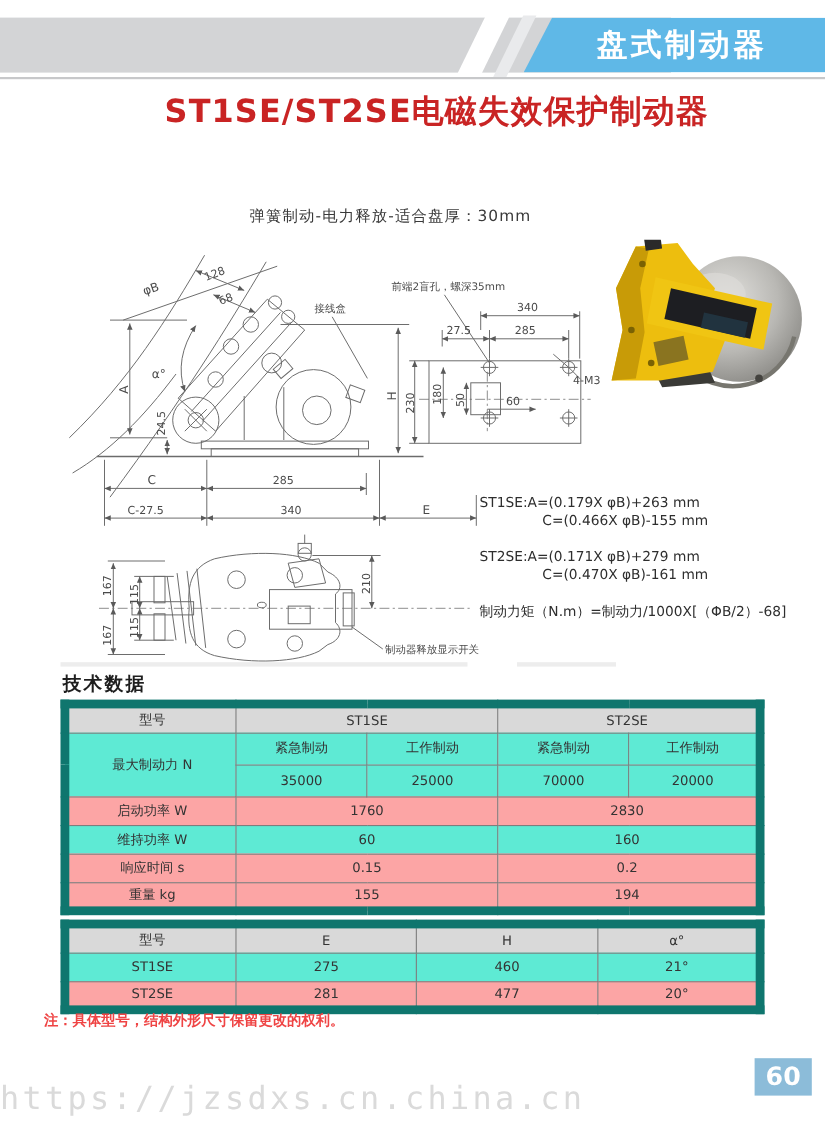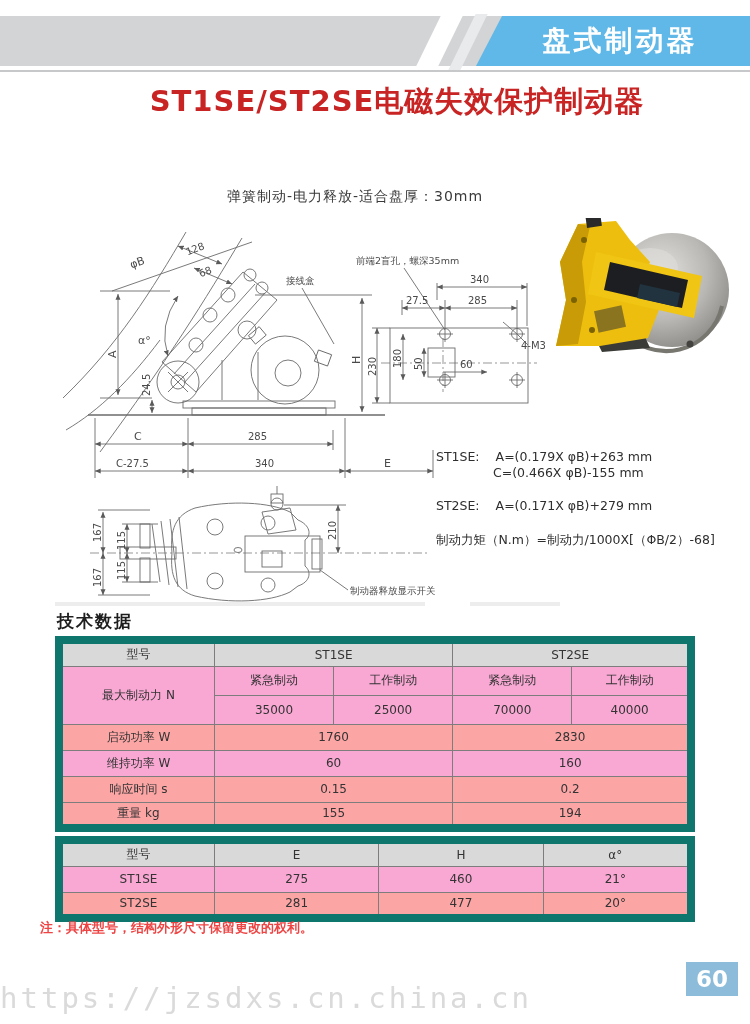--- a/index.html
+++ b/index.html
@@ -33,34 +33,34 @@
   svg.draw { position:absolute; top:218px; left:0; }
   svg.draw line, svg.draw path.ln, svg.draw rect.ln, svg.draw circle.ln, svg.draw ellipse.ln, svg.draw polygon.ln
     { stroke:#6b6b6b; stroke-width:0.9; fill:none; }
   svg.draw text { fill:#4a4a4a; font-size:10px; font-family:"DejaVu Sans", sans-serif; }
   svg.draw text.big { font-size:11px; }
   svg.draw text.cn { font-size:9.5px; }
   svg.draw .thick { stroke-width:1.3; }
   svg.draw .dash { stroke-dasharray:9 3 2 3; stroke-width:0.7; }
   
   .formulas { position:absolute; left:436px; top:449px; width:305px; font-size:12.5px; color:#2e2e2e; }
-  .f-line { display:flex; gap:16px; line-height:16px; }
+  .f-line { display:flex; gap:0; line-height:16px; }
   .f-ind { padding-left:57px; line-height:16px; }
   .f-gap { height:17px; }
   .f-torque { margin-top:18px; line-height:16px; }
   
   .scanmark { position:absolute; height:4px; background:#ededed; }
   
   .tech-heading { position:absolute; left:57px; top:610px; font-size:17px; font-weight:bold; color:#1e1e1e; letter-spacing:2px; }
   table.spec { position:absolute; left:55px; border-collapse:collapse; table-layout:fixed; width:640px; font-size:12px; color:#333; }
   table.spec td { border:1px solid #7d7d7d; text-align:center; padding:2px 4px; }
   table.spec { border:8px solid #0f766e; }
   .bg-g { background:#d9d9d9; }
   .bg-a { background:#fca5a5; }
-  .bg-w { background:#f9a8d4; }
+  .bg-w { background:#5eead4; }
   #table1 { top:636px; }
   #table2 { top:836px; }
   #table1 td { height:26px; }
   #table1 tr.tall td { height:29px; }
   #table2 td { height:26px; }
   
   .note {
     position:absolute; left:40px; top:919px;
     font-family:"DejaVu Serif", serif; font-weight:bold; font-size:13px; color:#ef4444;
   }
@@ -309,20 +309,21 @@
     <div class="f-line">
       <span>ST1SE:</span>
       <span>A=(0.179X φB)+263  mm</span>
     </div>
     <div class="f-ind">C=(0.466X φB)-155  mm</div>
     <div class="f-gap"></div>
     <div class="f-line">
       <span>ST2SE:</span>
       <span>A=(0.171X φB)+279  mm</span>
     </div>
+    <div class="f-ind">C=(0.470X φB)-161  mm</div>
     <div class="f-torque">制动力矩（N.m）=制动力/1000X[（ΦB/2）-68]</div>
   </div>
 
   <div class="scanmark" style="left:55px; top:602px; width:370px;"></div>
   <div class="scanmark" style="left:470px; top:602px; width:90px;"></div>
 
   <div class="tech-heading">技术数据</div>
 
   <table class="spec" id="table1">
     <colgroup>
@@ -342,21 +343,21 @@
       <td class="bg-w" rowspan="2">最大制动力  N</td>
       <td class="bg-w">紧急制动</td>
       <td class="bg-w">工作制动</td>
       <td class="bg-w">紧急制动</td>
       <td class="bg-w">工作制动</td>
     </tr>
     <tr class="tall">
       <td class="bg-w">35000</td>
       <td class="bg-w">25000</td>
       <td class="bg-w">70000</td>
-      <td class="bg-w">40000</td>
+      <td class="bg-w">20000</td>
     </tr>
     <tr>
       <td class="bg-a">启动功率  W</td>
       <td class="bg-a" colspan="2">1760</td>
       <td class="bg-a" colspan="2">2830</td>
     </tr>
     <tr>
       <td class="bg-w">维持功率  W</td>
       <td class="bg-w" colspan="2">60</td>
       <td class="bg-w" colspan="2">160</td>

